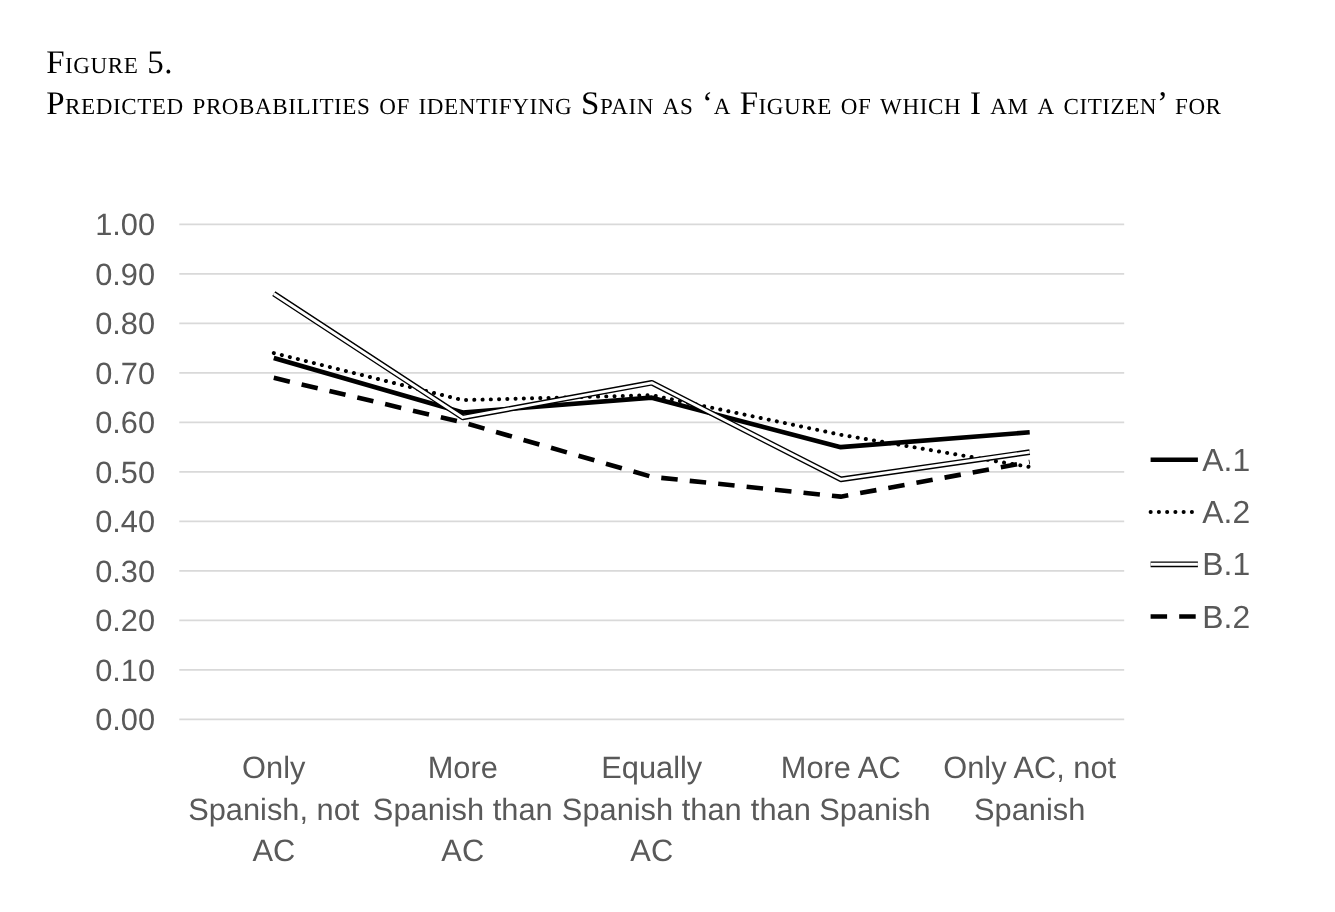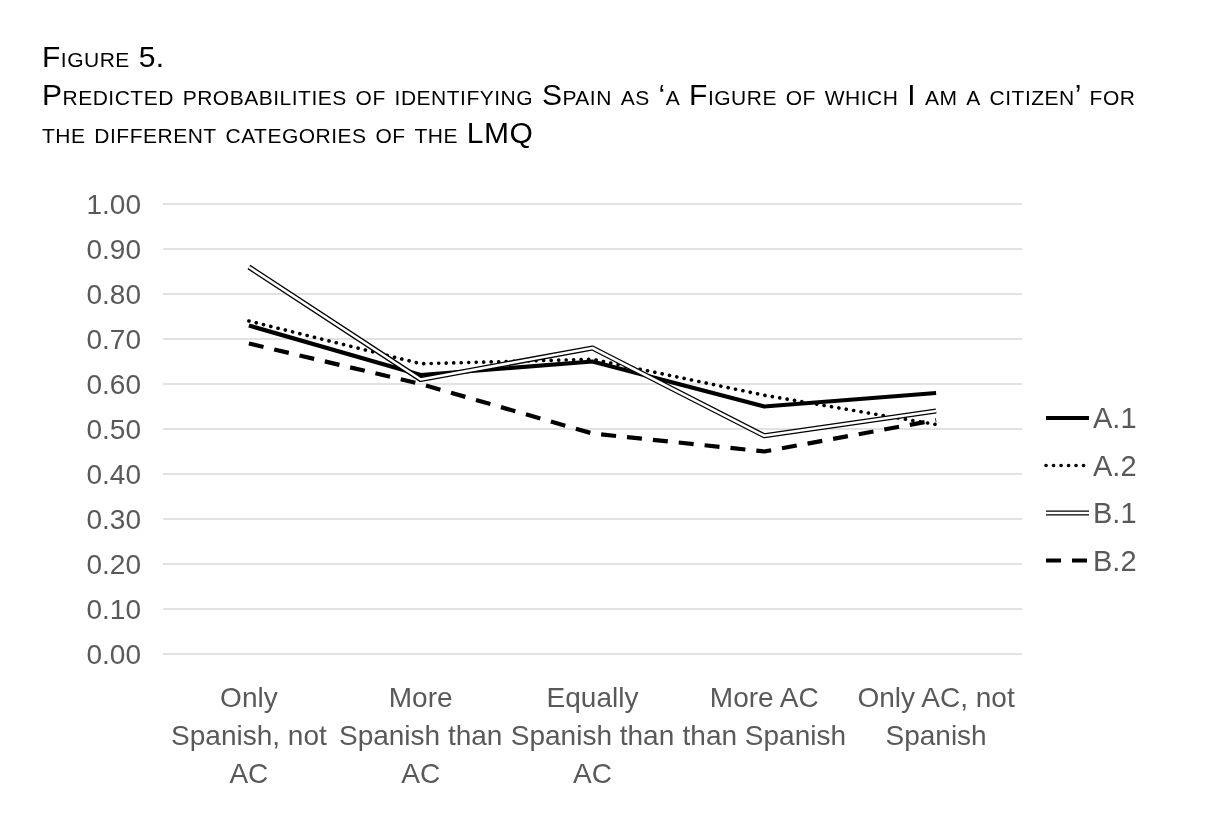--- a/index.html
+++ b/index.html
@@ -13,21 +13,21 @@
     width: 1214px;
     height: 829px;
     background: #ffffff;
     overflow: hidden;
   }
   #figure-header {
     position: absolute;
     left: 42px;
     top: 38px;
     width: 1140px;
-    font-family: Liberation Sans, sans-serif;
+    font-family: Liberation Serif, serif;
     font-variant: small-caps;
     color: #000000;
     font-size: 30px;
     line-height: 38px;
     letter-spacing: 0.5px;
   }
   #figure-header .t-line { display: block; }
   #chart-svg-holder {
     position: absolute;
     left: 0;
@@ -37,21 +37,20 @@
   }
 </style>
 </head>
 <body>
 
 <div id="page">
 
   <div id="figure-header">
     <span class="t-line">Figure 5.</span>
     <span class="t-line">Predicted probabilities of identifying Spain as ‘a Figure of which I am a citizen’ for</span>
-    <span class="t-line">the different categories of the LMQ</span>
   </div>
 
   <div id="chart-svg-holder"><svg width="1214" height="829" viewBox="0 0 1214 829">
         <line x1="163" y1="654" x2="1022" y2="654" stroke="#d9d9d9" stroke-width="1.5"></line>
         <text x="141" y="664" text-anchor="end" font-size="28" fill="#595959" font-family="&quot;Liberation Sans&quot;, sans-serif">0.00</text>
         <line x1="163" y1="609" x2="1022" y2="609" stroke="#d9d9d9" stroke-width="1.5"></line>
         <text x="141" y="619" text-anchor="end" font-size="28" fill="#595959" font-family="&quot;Liberation Sans&quot;, sans-serif">0.10</text>
         <line x1="163" y1="564" x2="1022" y2="564" stroke="#d9d9d9" stroke-width="1.5"></line>
         <text x="141" y="574" text-anchor="end" font-size="28" fill="#595959" font-family="&quot;Liberation Sans&quot;, sans-serif">0.20</text>
         <line x1="163" y1="519" x2="1022" y2="519" stroke="#d9d9d9" stroke-width="1.5"></line>

